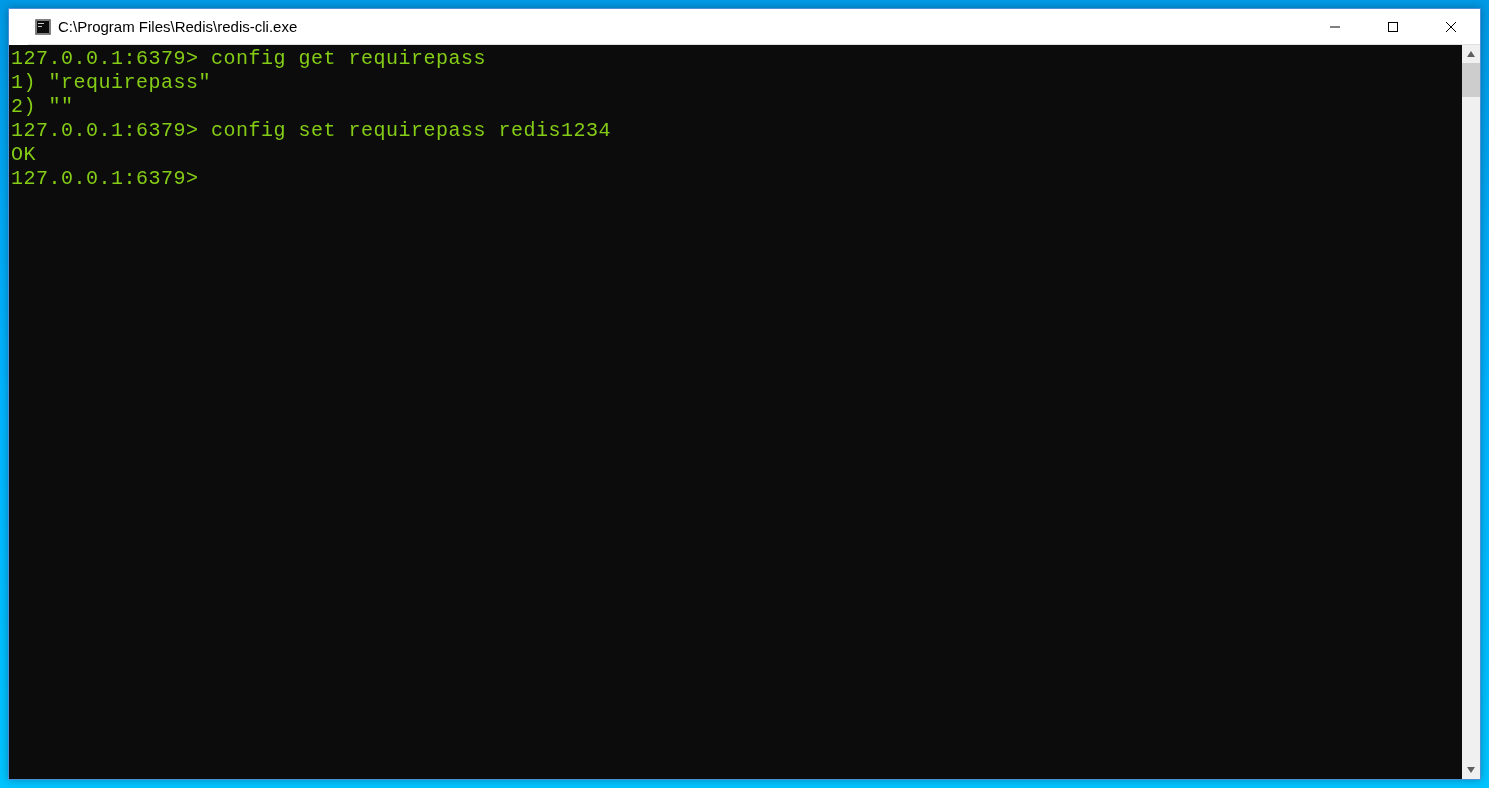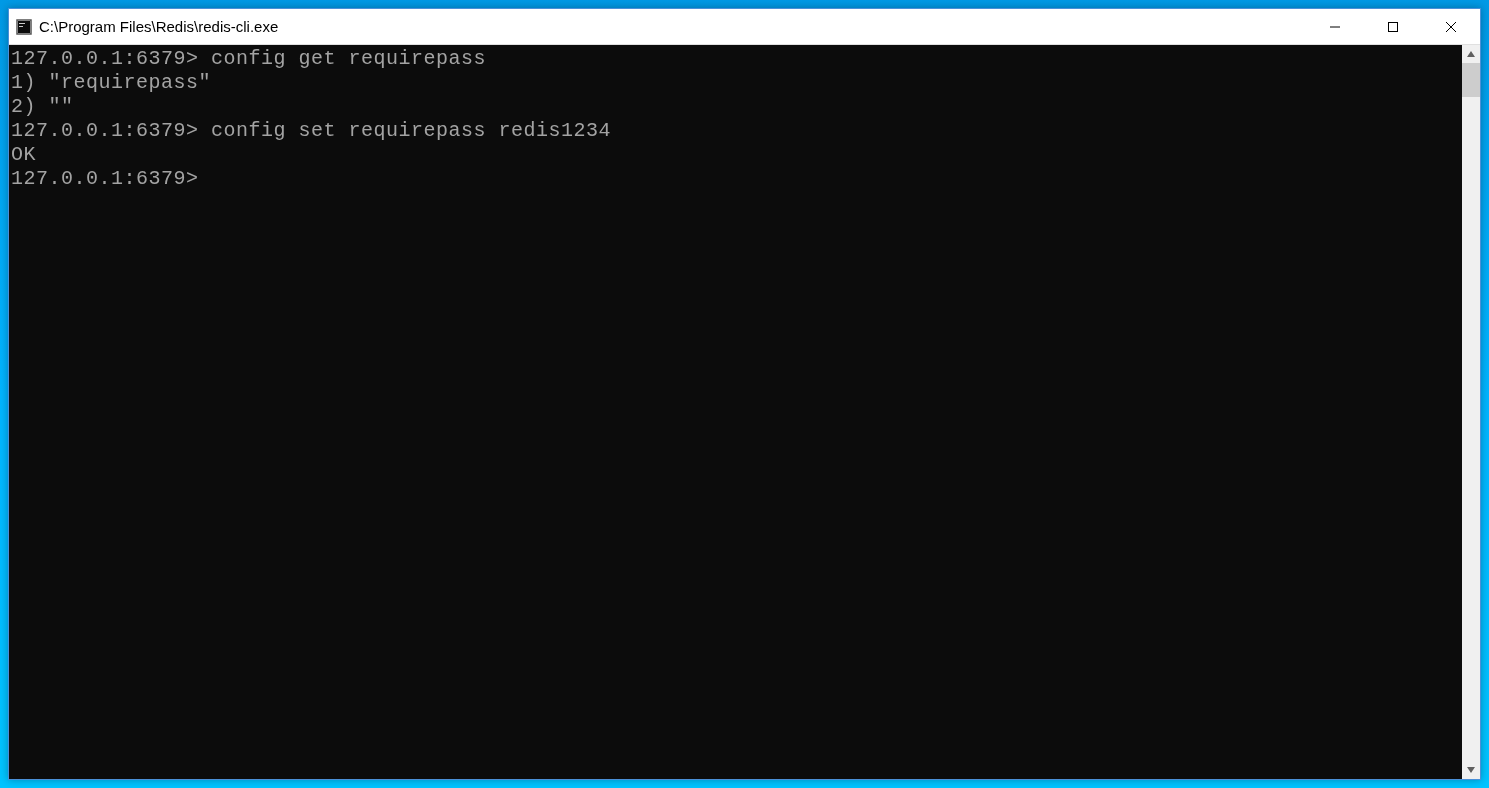--- a/index.html
+++ b/index.html
@@ -23,20 +23,21 @@
       flex-direction: column;
       box-shadow: 0 0 8px rgba(0,0,0,0.3);
     }
     .titlebar {
       height: 36px;
       background: #ffffff;
       display: flex;
       align-items: center;
       padding-left: 6px;
       border-bottom: 1px solid #e0e0e0;
+      margin-left: 19px;
     }
     .app-icon {
       width: 18px;
       height: 18px;
       margin-right: 6px;
       display: flex;
       align-items: center;
       justify-content: center;
     }
     .app-icon svg {
@@ -64,21 +65,21 @@
     }
     .terminal-body {
       flex: 1;
       display: flex;
       background: #0c0c0c;
       overflow: hidden;
     }
     .terminal-content {
       flex: 1;
       background: #0c0c0c;
-      color: #a3a3a3;
+      color: #84cc16;
       font-family: "Consolas", "Courier New", monospace;
       font-size: 20px;
       line-height: 24px;
       padding: 2px 0 0 2px;
       white-space: pre;
       letter-spacing: 0.5px;
     }
     .scrollbar {
       width: 18px;
       background: #f0f0f0;

